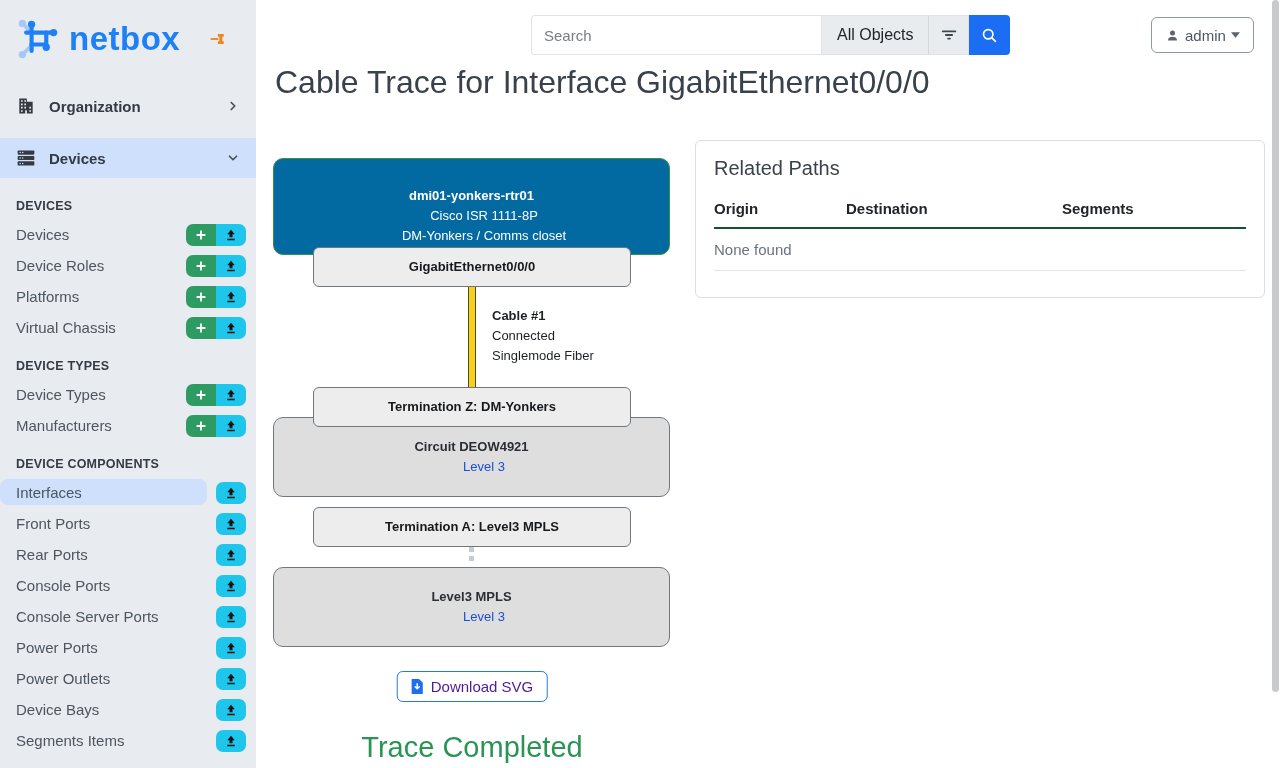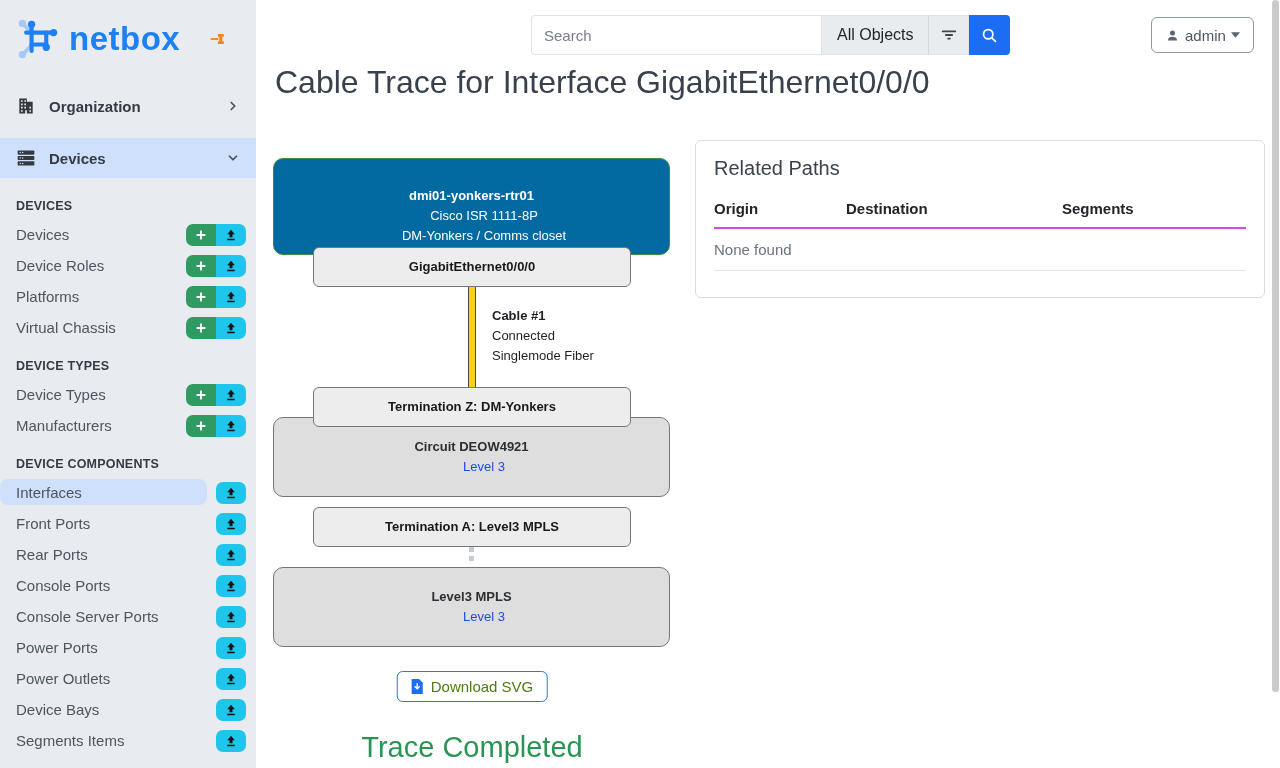--- a/index.html
+++ b/index.html
@@ -85,32 +85,32 @@
   .parent-box { position:absolute; left:0; width:397px; height:80px; background:#dedede;
           border:1px solid #70777d; border-radius:10px; text-align:center; padding-top:19px;
           color:#2b2f33; z-index:1; cursor:pointer; }
   .parent-box .node-sub { color:#1d4ed8; }
   .circuit { top:259px; }
   .pnet { top:409px; }
   .dashed-line { position:absolute; left:196px; top:371px; width:5px; height:34px;
           background:repeating-linear-gradient(to bottom, #c7ccd1 0 5px, transparent 5px 9px); }
   .download-btn { position:absolute; top:513px; left:50%; transform:translateX(-50%);
           height:31px; padding:0 13px; display:inline-flex; align-items:center; gap:7px;
-          background:#fff; border:1px solid #2078f3; border-radius:6px; color:#4d7c0f;
+          background:#fff; border:1px solid #2078f3; border-radius:6px; color:#4c1d95;
           font-size:15px; cursor:pointer; font-family:"Liberation Sans", sans-serif; white-space:nowrap; }
   .trace-status { position:absolute; top:573px; left:0; width:100%; text-align:center;
           font-size:29px; color:#2a9455; }
 
   
   .card { position:absolute; left:439px; top:140px; width:570px; height:158px;
           border:1px solid #d9dee3; border-radius:6px; background:#fff; padding:16px 18px; }
   .card-title { font-size:20px; color:#3a434d; margin-bottom:16px; }
   .card table { width:100%; border-collapse:collapse; }
   .card th { text-align:left; font-size:15px; font-weight:bold; color:#212529;
-          padding:4px 0 10px; border-bottom:2px solid #d946ef; }
+          padding:4px 0 10px; border-bottom:2px solid #14532d; }
   .card th:nth-child(1){ width:132px; } .card th:nth-child(2){ width:216px; }
   .card td { font-size:15px; color:#6a737d; padding:12px 0; border-bottom:1px solid #e4e8ec; }
 </style>
 </head>
 <body>
 
 <aside class="sidebar">
   <div class="brand">
     <span style="display:flex;">
       <svg width="44" height="44" viewBox="0 0 48 48">

